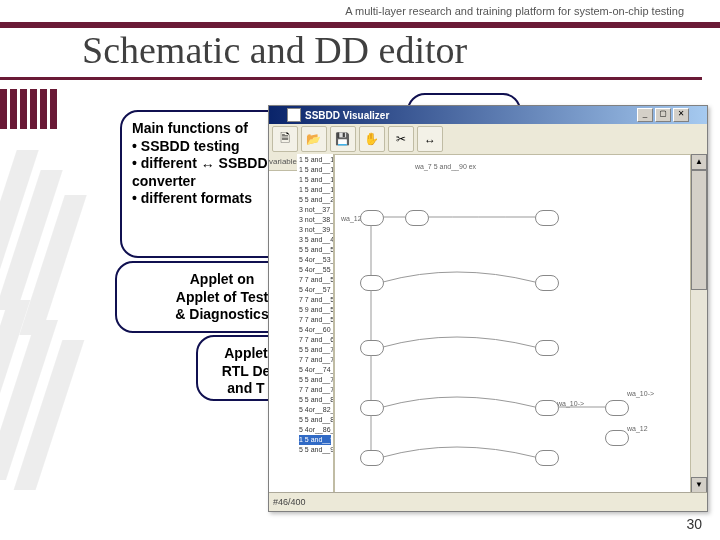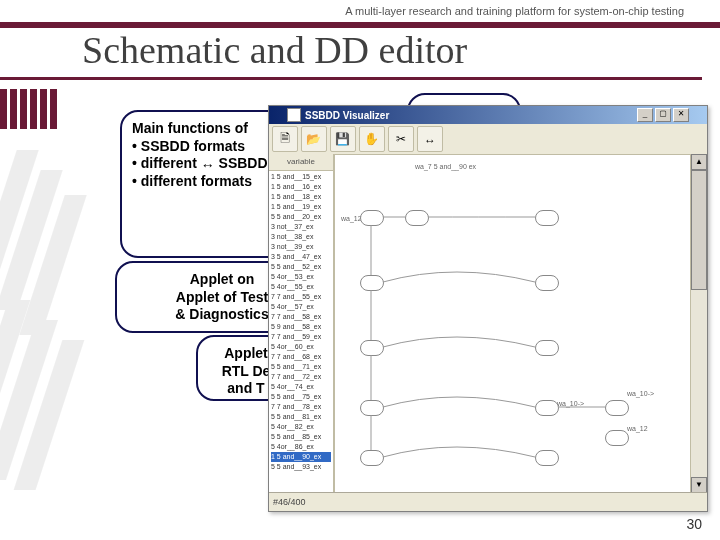--- a/index.html
+++ b/index.html
@@ -230,21 +230,21 @@
     color: #444;
     padding-left: 4px;
     line-height: 18px;
   }
   .side-panel {
     width: 64px;
     background: #fff;
     border-right: 1px solid #c0bca4;
     overflow: hidden;
     display: flex;
-    flex-direction: column;
+    flex-direction: row;
   }
   .side-tabs {
     height: 16px;
     background: #ece9d8;
     border-bottom: 1px solid #c0bca4;
     font-size: 8px;
     color: #555;
     text-align: center;
     line-height: 16px;
   }
@@ -349,22 +349,23 @@
     <div class="stroke s1"></div>
       <div class="stroke s2"></div>
       <div class="stroke s3"></div>
     <div class="stroke s4"></div>
       <div class="stroke s5"></div>
       <div class="stroke s6"></div>
   </div>
 
   <div class="callout main-fn">
     <div>Main functions of</div>
-    <div>• SSBDD formats</div>
+    <div>• SSBDD testing</div>
     <div>• different ↔ SSBDD</div>
+    <div style="font-weight:bold;">  converter</div>
     <div>• different formats</div>
   </div>
 
   <div class="callout design-for">Design for</div>
 
   <div class="callout applet1">
     <div>Applet on</div>
     <div>Applet of Test</div>
     <div>&amp; Diagnostics</div>
   </div>

